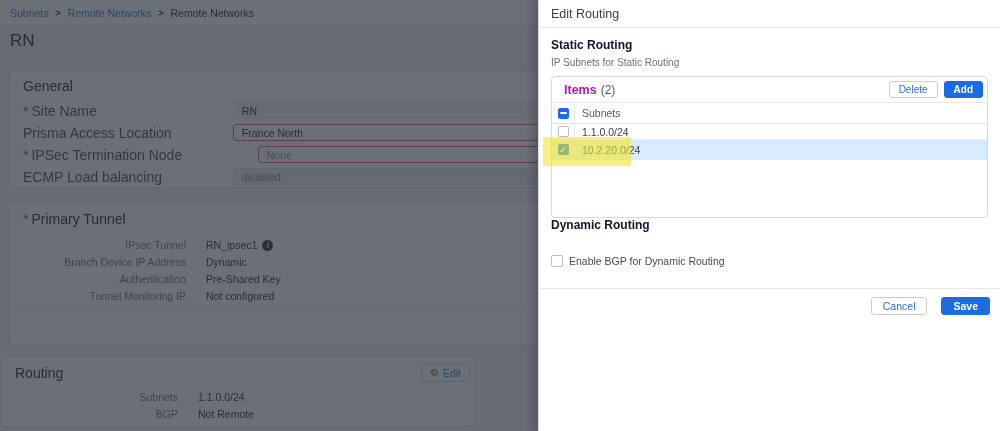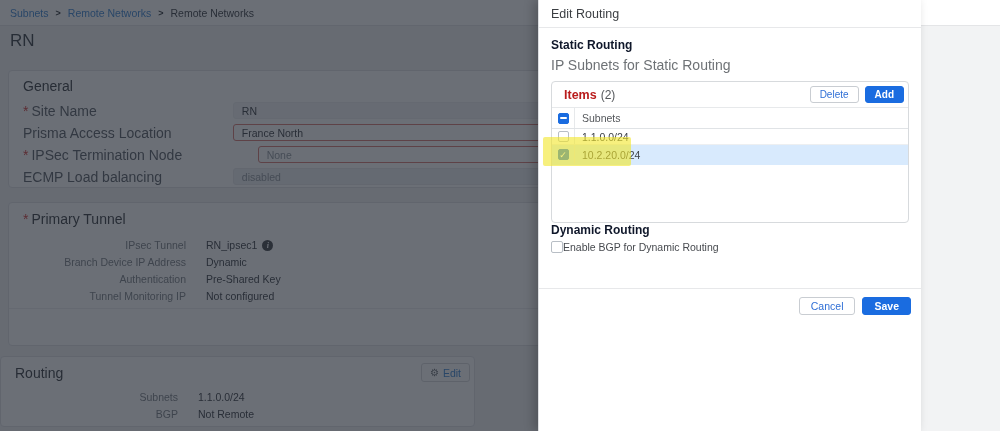--- a/index.html
+++ b/index.html
@@ -59,34 +59,34 @@
     font-size:10.5px; color:#3f87d4; cursor:pointer;
   }
   .gear { color:#6a6f75; font-size:10px; }
 
   
   .scrim { position:absolute; left:0; top:0; width:538px; height:431px;
            background:rgba(30,37,47,0.66); z-index:5; }
 
   
   .drawer {
-    position:absolute; left:538px; top:0; width:383px; height:431px;
+    position:absolute; left:538px; top:0; width:462px; height:431px;
     background:#ffffff; z-index:10; border-left:1px solid #dcdee1;
     box-shadow:-4px 0 10px rgba(0,0,0,0.22);
   }
   .d-header { height:28px; border-bottom:1px solid #e7e8ea; display:flex; align-items:center;
               padding:0 12px; font-size:12.5px; color:#3b3e42; }
   .d-body { padding:10px 12px 0; }
   .sec-h { font-size:12px; font-weight:bold; color:#0f172a; }
-  .sec-sub { font-size:14px; color:#6e7276; margin-top:5px; }
+  .sec-sub { font-size:10px; color:#6e7276; margin-top:5px; }
 
   .items-card { margin-top:8px; border:1px solid #d7dadd; border-radius:4px; height:142px;
                 overflow:hidden; background:#fff; }
   .items-toolbar { height:25px; display:flex; align-items:center; padding:0 4px 0 12px; }
-  .items-title { font-size:12.5px; font-weight:bold; color:#b91c1c; }
+  .items-title { font-size:12.5px; font-weight:bold; color:#a21caf; }
   .items-count { font-size:12px; font-weight:normal; color:#55585c; margin-left:4px; }
   .toolbar-btns { margin-left:auto; display:flex; gap:6px; align-items:center; }
   .btn { height:17px; border-radius:3px; font-size:10px; display:inline-flex; align-items:center;
          padding:0 9px; cursor:pointer; }
   .btn-outline { background:#ffffff; border:1px solid #c9cdd2; color:#2f6fd6; }
   .btn-primary { background:#1a6ce0; border:1px solid #1a6ce0; color:#ffffff; font-weight:bold; }
 
   .tbl-head { height:22px; border-top:1px solid #e7e9eb; border-bottom:1px solid #e0e3e6;
               display:flex; align-items:center; }
   .cb-cell { width:23px; height:100%; display:flex; align-items:center; justify-content:center;
@@ -100,26 +100,26 @@
         display:flex; align-items:center; justify-content:center; cursor:pointer; flex:none; }
   .cb.checked { background:#1a6ce0; border-color:#1a6ce0; color:#fff; font-size:9px; }
   .cb.indet   { background:#1a6ce0; border-color:#1a6ce0; }
   .indet-dash { width:7px; height:2px; background:#ffffff; border-radius:1px; }
 
   .hl-annotation { position:absolute; left:4px; top:137px; width:88px; height:29px;
                    background:rgba(242,230,40,0.6); border-radius:2px; z-index:12;
                    pointer-events:none; }
 
   .dyn-h { }
-  .bgp-row { margin-top:4px; display:flex; align-items:center; gap:0;
+  .bgp-row { margin-top:23px; display:flex; align-items:center; gap:6px;
              font-size:10.5px; color:#474a4f; }
   .cb-md { width:12px; height:12px; }
 
   .footer-sep { position:absolute; left:0; right:0; top:288px; border-top:1px solid #e7e8ea; }
-  .d-footer { position:absolute; top:297px; right:10px; display:flex; gap:7px;align-items:center; }
+  .d-footer { position:absolute; top:297px; right:10px; display:flex; gap:14px;align-items:center; }
   .btn-lg { height:18px; font-size:10.5px; padding:0 11px; border-radius:3px; }
 </style>
 </head>
 <body>
 
 <div class="stage">
 
   <div>
     <div class="topbar">
       <span class="crumb-link">Subnets</span>

